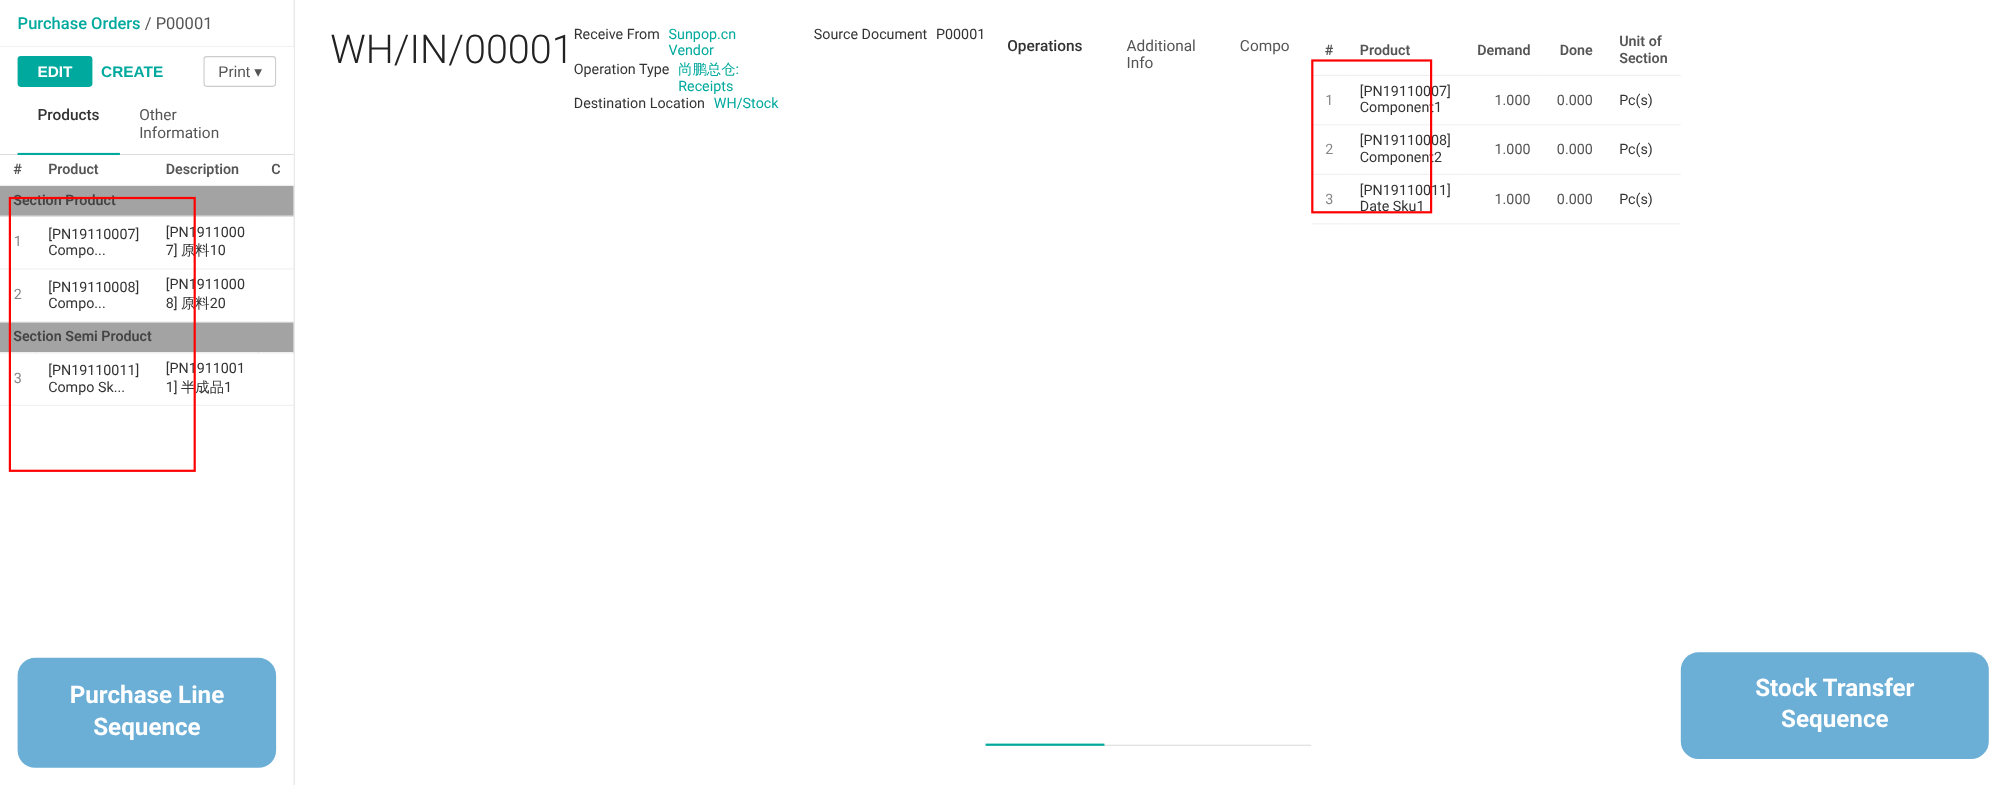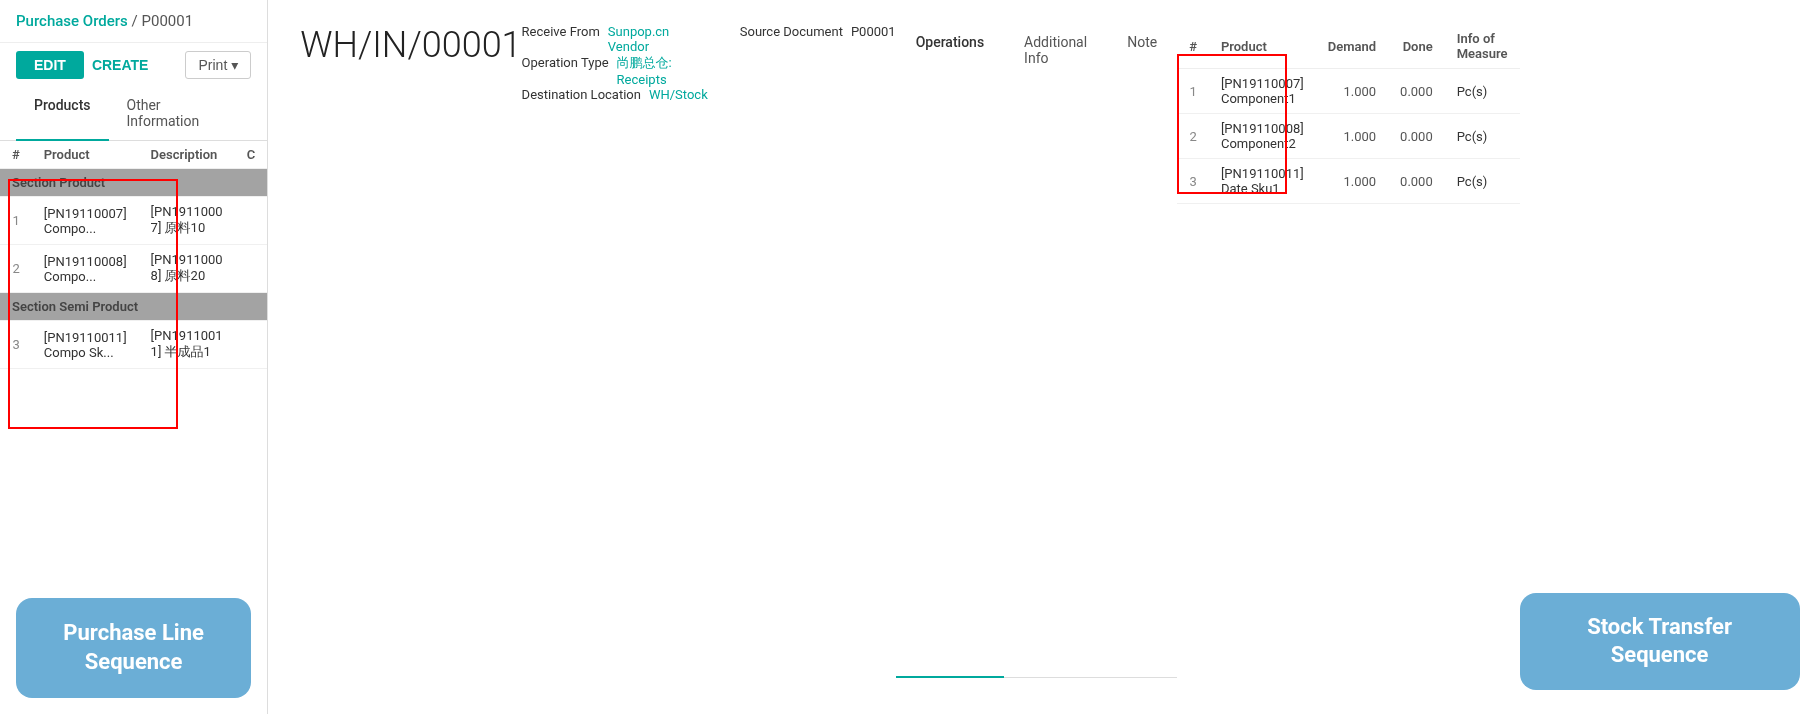--- a/index.html
+++ b/index.html
@@ -389,34 +389,34 @@
     </div>
 
     <div class="right-tabs-bar">
       <div class="right-tab active">
         <span>Operations</span>
       </div>
       <div class="right-tab">
         <span>Additional Info</span>
       </div>
       <div class="right-tab">
-        <span>Note</span>
+        <span>Compo</span>
       </div>
     </div>
 
     <div class="right-table-wrapper">
       <div class="red-box-right"></div>
       <table class="transfer-table">
         <thead>
           <tr>
             <th class="num-col">#</th>
             <th>Product</th>
             <th class="right-align">Demand</th>
             <th class="right-align">Done</th>
-            <th>Info of Measure</th>
+            <th>Unit of Section</th>
           </tr>
         </thead>
         <tbody>
           <tr>
             <td class="num-col">1</td>
             <td>[PN19110007] Component1</td>
             <td class="right-align">1.000</td>
             <td class="right-align">0.000</td>
             <td>Pc(s)</td>
           </tr>

